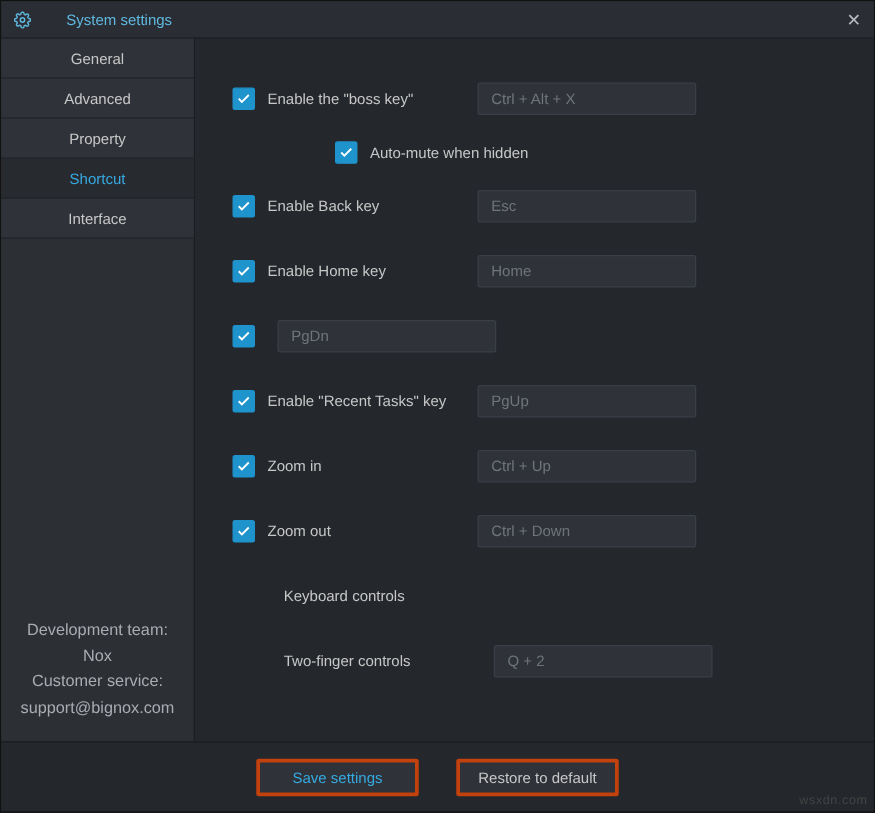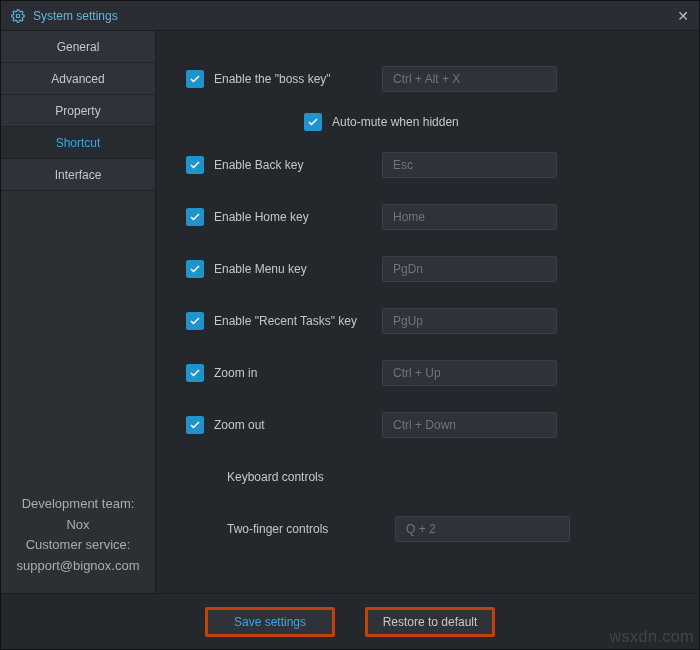--- a/index.html
+++ b/index.html
@@ -8,21 +8,21 @@
     width: 700px; height: 650px; background: #24272c;
     display: flex; flex-direction: column;
     border: 1px solid #111;
   }
   .titlebar {
     height: 30px; background: #2a2d33; display: flex; align-items: center;
     padding: 0 10px; color: #6aa6c9; font-size: 12px;
     border-bottom: 1px solid #1b1d21;
   }
   .titlebar .gear { margin-right: 8px; display:inline-flex; }
-  .titlebar .title { flex: 1; color:#5fb8e0; }
+  .titlebar .title { flex: 1; color:#5fb8e0;margin-left:20px; }
   .titlebar .close { color:#b8bcc2; font-size:14px; cursor:pointer; }
   .body {
     flex: 1; display: flex; min-height: 0;
   }
   .sidebar {
     width: 155px; background: #2c2f34; border-right: 1px solid #1b1d21;
     display: flex; flex-direction: column;
   }
   .tabs { display:flex; flex-direction:column; }
   .tab {
@@ -47,21 +47,21 @@
   .check {
     width: 18px; height: 18px; border: 1px solid #50545c;
     background: #2b2e34; display: inline-flex; align-items: center; justify-content: center;
     margin-right: 10px; cursor: pointer; border-radius: 2px;
   }
   .check.checked { background: #1f93cc; border-color:#1f93cc; }
   .check.checked svg { display:block; }
   .check svg { display:none; }
   .label { font-size: 12px; color: #c7c7c7; width: 160px; }
   .label.noshift { margin-left: 13px; }
-  .subrow { margin-left: 118px; display:flex; align-items:center; }
+  .subrow { margin-left: 82px; display:flex; align-items:center; }
   .subrow .check { margin-right:10px; }
   .subrow .sublabel { font-size:12px; color:#c7c7c7; }
   .keyfield {
     width: 175px; height: 26px; background: #2f3238;
     border: 1px solid #3a3e46; color: #6f747c; font-size: 12px;
     padding: 4px 10px; display: flex; align-items: center;
     border-radius: 2px; margin-left: 8px;
   }
   .spacer-left-noncheck { width: 28px; display:inline-block; }
   .footer {
@@ -69,21 +69,21 @@
     display: flex; align-items: center; justify-content: center; gap: 30px;
   }
   .btn {
     min-width: 130px; height: 30px; border: 3px solid #c2410c;
     background: #2f3238; color: #c7c7c7; font-size: 12px;
     display: inline-flex; align-items: center; justify-content: center;
     cursor: pointer; border-radius: 2px;
   }
   .btn.primary { color: #36a9e1; }
   .watermark {
-    position: absolute; right: 6px; bottom: 4px; font-size: 16px; color: #444; letter-spacing: .5px; margin-top: 32px;
+    position: absolute; right: 6px; bottom: 4px; font-size: 10px; color: #444; letter-spacing: .5px; margin-top: 32px;
   }
   .window-wrap { position: relative; }
 </style>
 </head>
 <body>
 
 <div class="window-wrap">
 <div class="window">
 
   <div class="titlebar">
@@ -156,21 +156,20 @@
         <span class="label">Enable Home key</span>
         <span class="keyfield">Home</span>
       </div>
 
       <div class="row">
         <span class="check checked">
           <svg width="12" height="12" viewBox="0 0 24 24" fill="none" stroke="#fff" stroke-width="3">
                 <polyline points="20 6 9 17 4 12"></polyline>
               </svg>
         </span>
-        <span class="label">Enable Menu key</span>
         <span class="keyfield">PgDn</span>
       </div>
 
       <div class="row">
         <span class="check checked">
           <svg width="12" height="12" viewBox="0 0 24 24" fill="none" stroke="#fff" stroke-width="3">
                 <polyline points="20 6 9 17 4 12"></polyline>
               </svg>
         </span>
         <span class="label">Enable "Recent Tasks" key</span>

